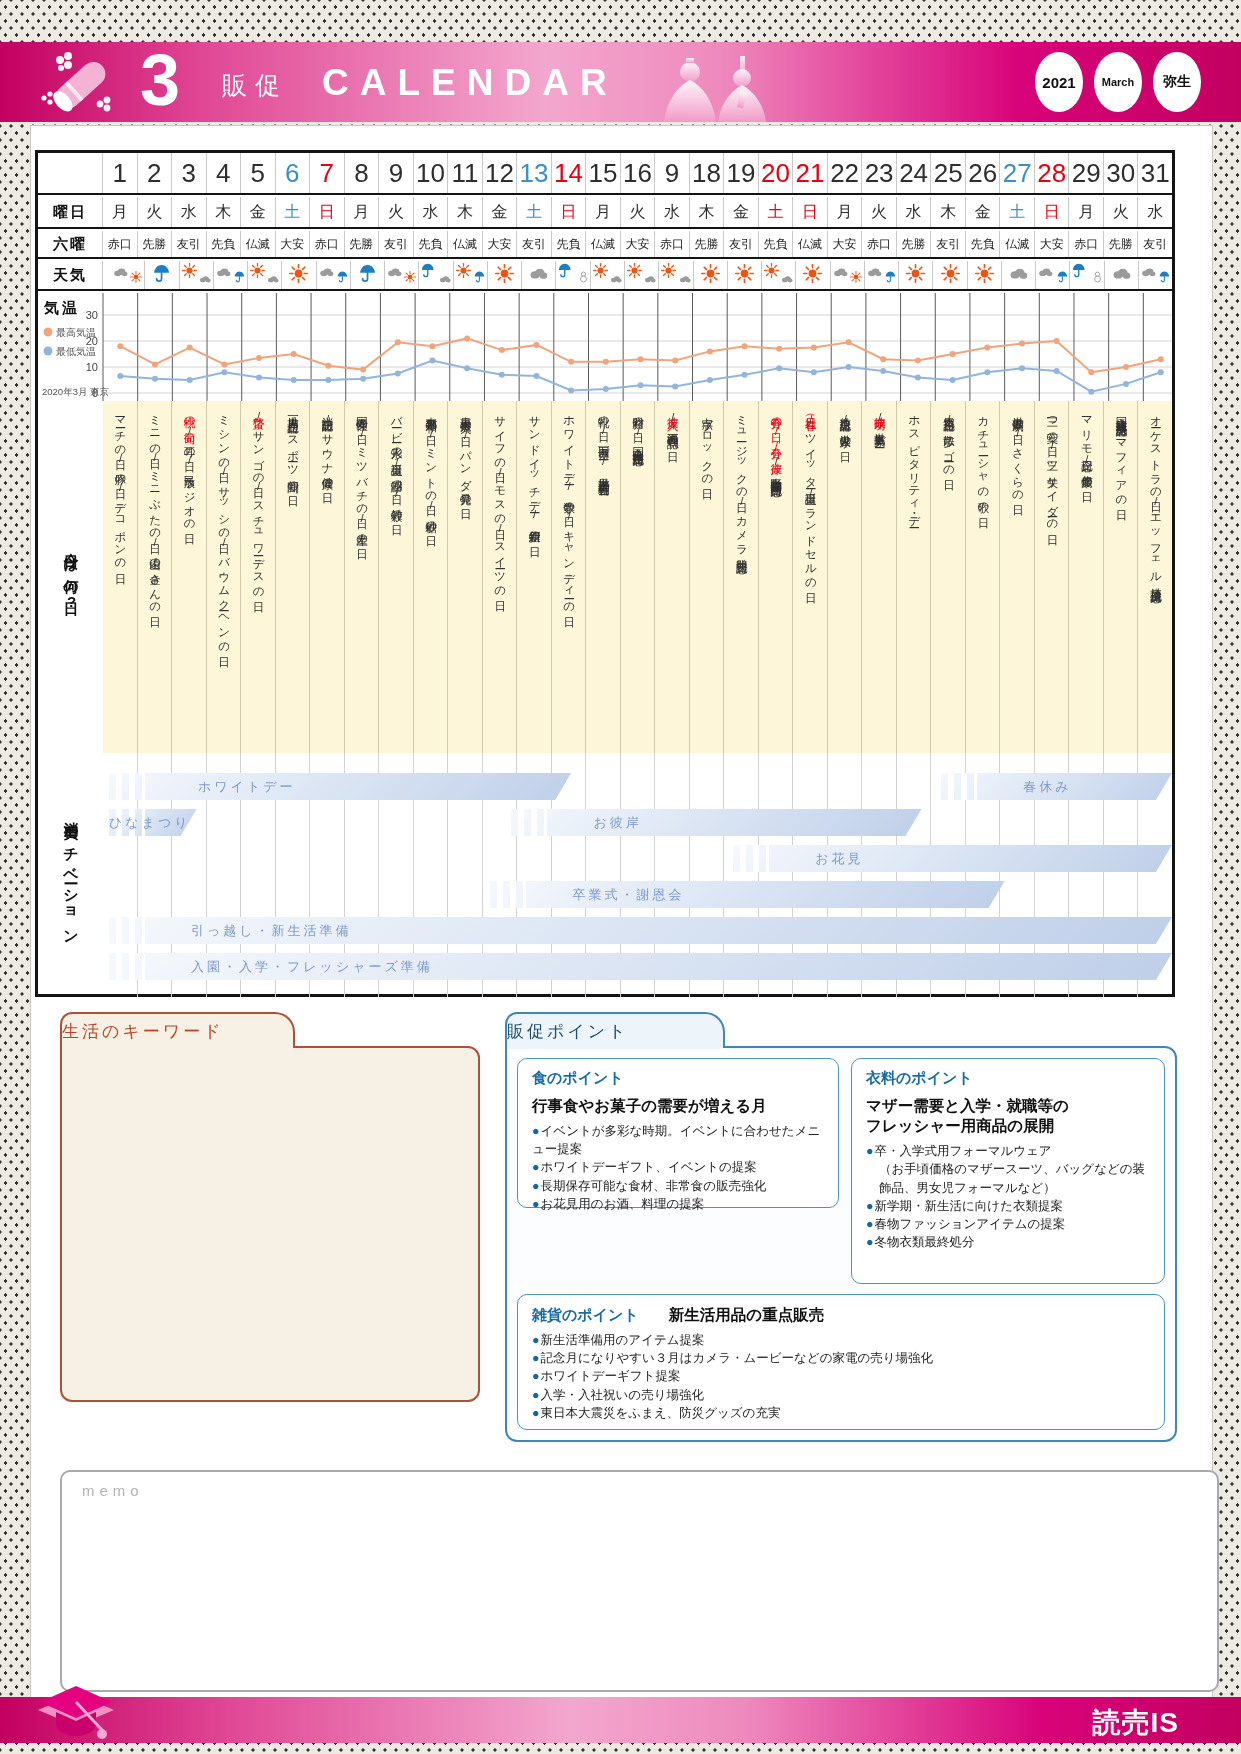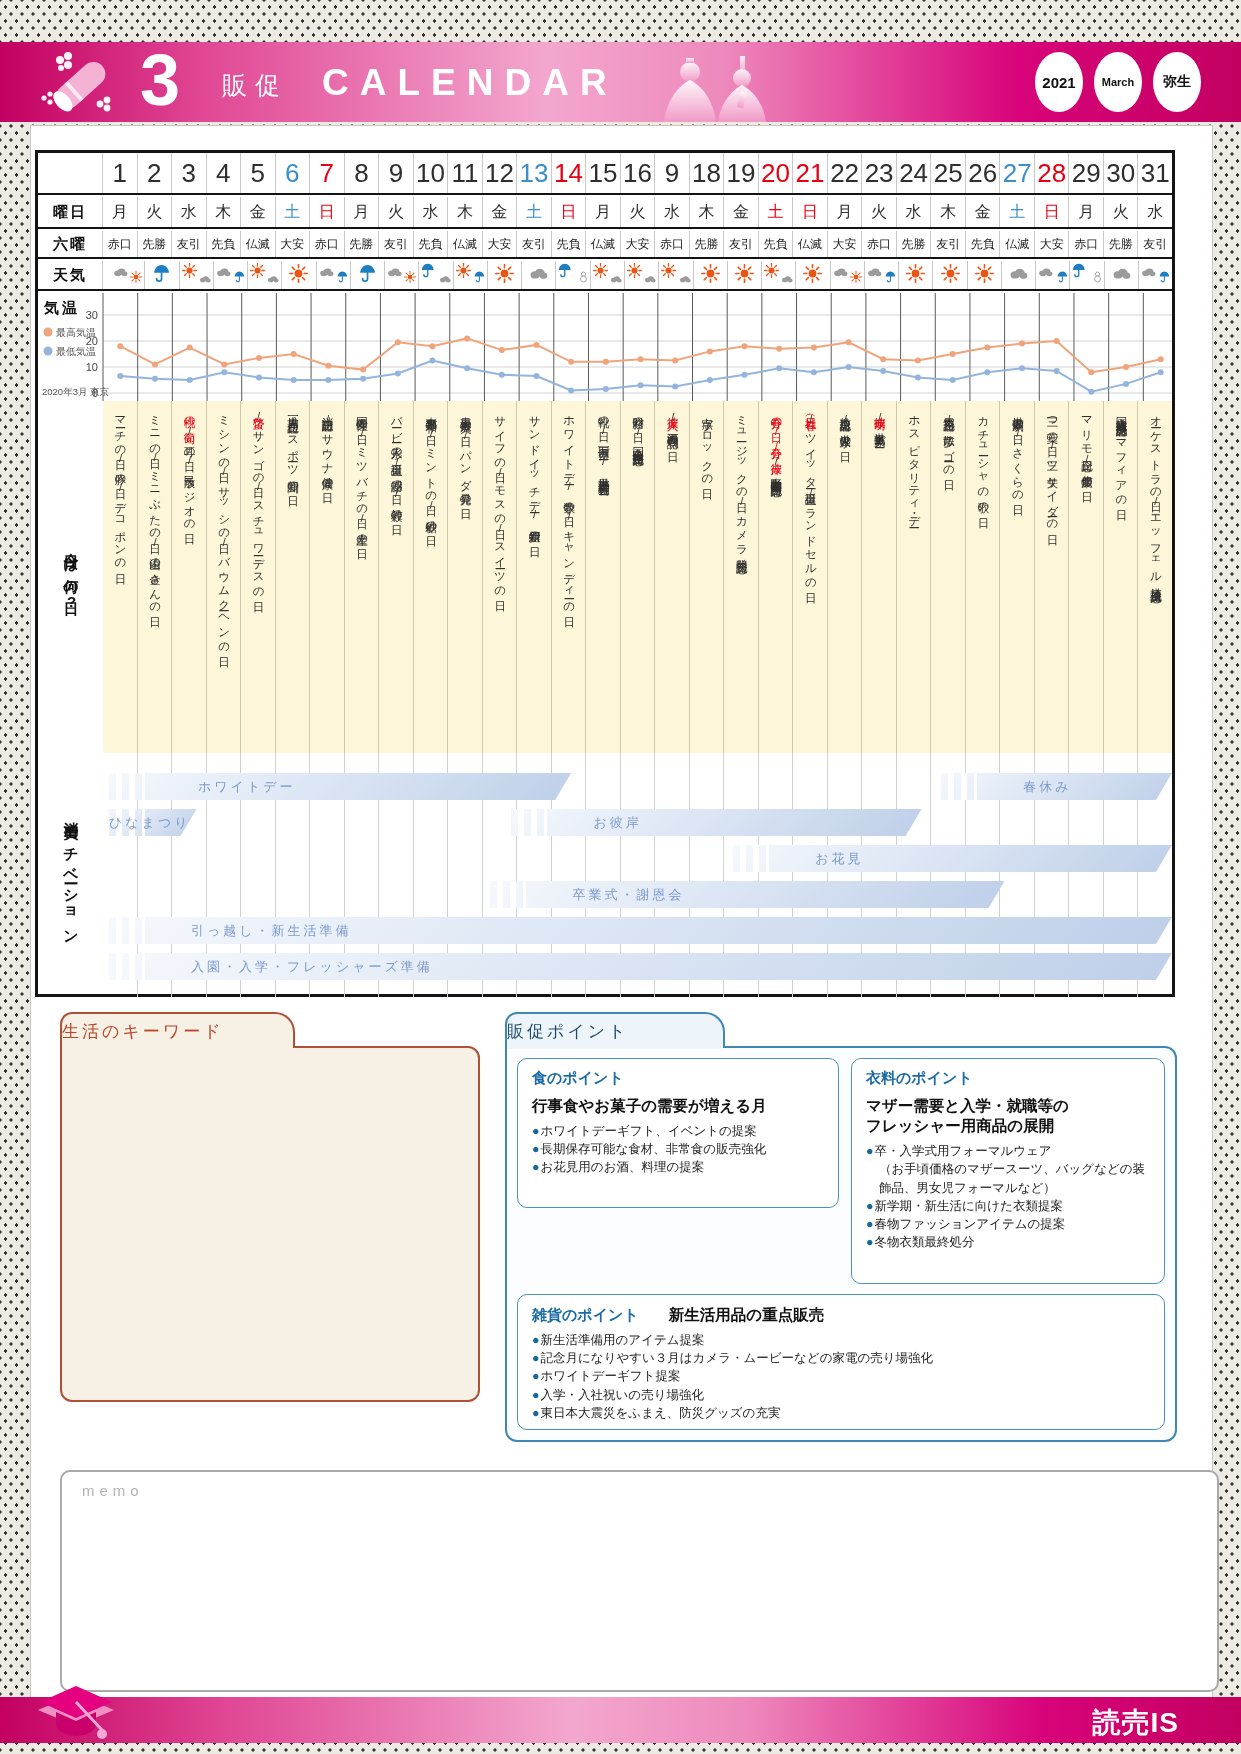--- a/index.html
+++ b/index.html
@@ -1225,20 +1225,21 @@
 
   <div class="tab pp-t" style="left:505px;top:1012px;width:220px;">販促ポイント</div>
   <div class="bigbox pp-b" style="left:505px;top:1046px;width:672px;height:396px;"></div>
   <div style="position:absolute;left:507px;top:1044px;width:214px;height:5px;background:#eef5fa;z-index:4;"></div>
   <div class="sbox pp" style="left:517px;top:1058px;width:322px;height:150px;z-index:3;">
     <h4>食のポイント</h4>
     <div class="lead" id="lead-food">
         <div>行事食やお菓子の需要が増える月</div>
       </div>
     <div id="items-food">
+        <div class="pitem "><span class="bu">●</span>イベントが多彩な時期。イベントに合わせたメニュー提案</div>
         <div class="pitem "><span class="bu">●</span>ホワイトデーギフト、イベントの提案</div>
         <div class="pitem "><span class="bu">●</span>長期保存可能な食材、非常食の販売強化</div>
         <div class="pitem "><span class="bu">●</span>お花見用のお酒、料理の提案</div>
       </div>
   </div>
   <div class="sbox pp" style="left:851px;top:1058px;width:314px;height:226px;z-index:3;">
     <h4>衣料のポイント</h4>
     <div class="lead" id="lead-clo">
         <div>マザー需要と入学・就職等の</div>
         <div>フレッシャー用商品の展開</div>

